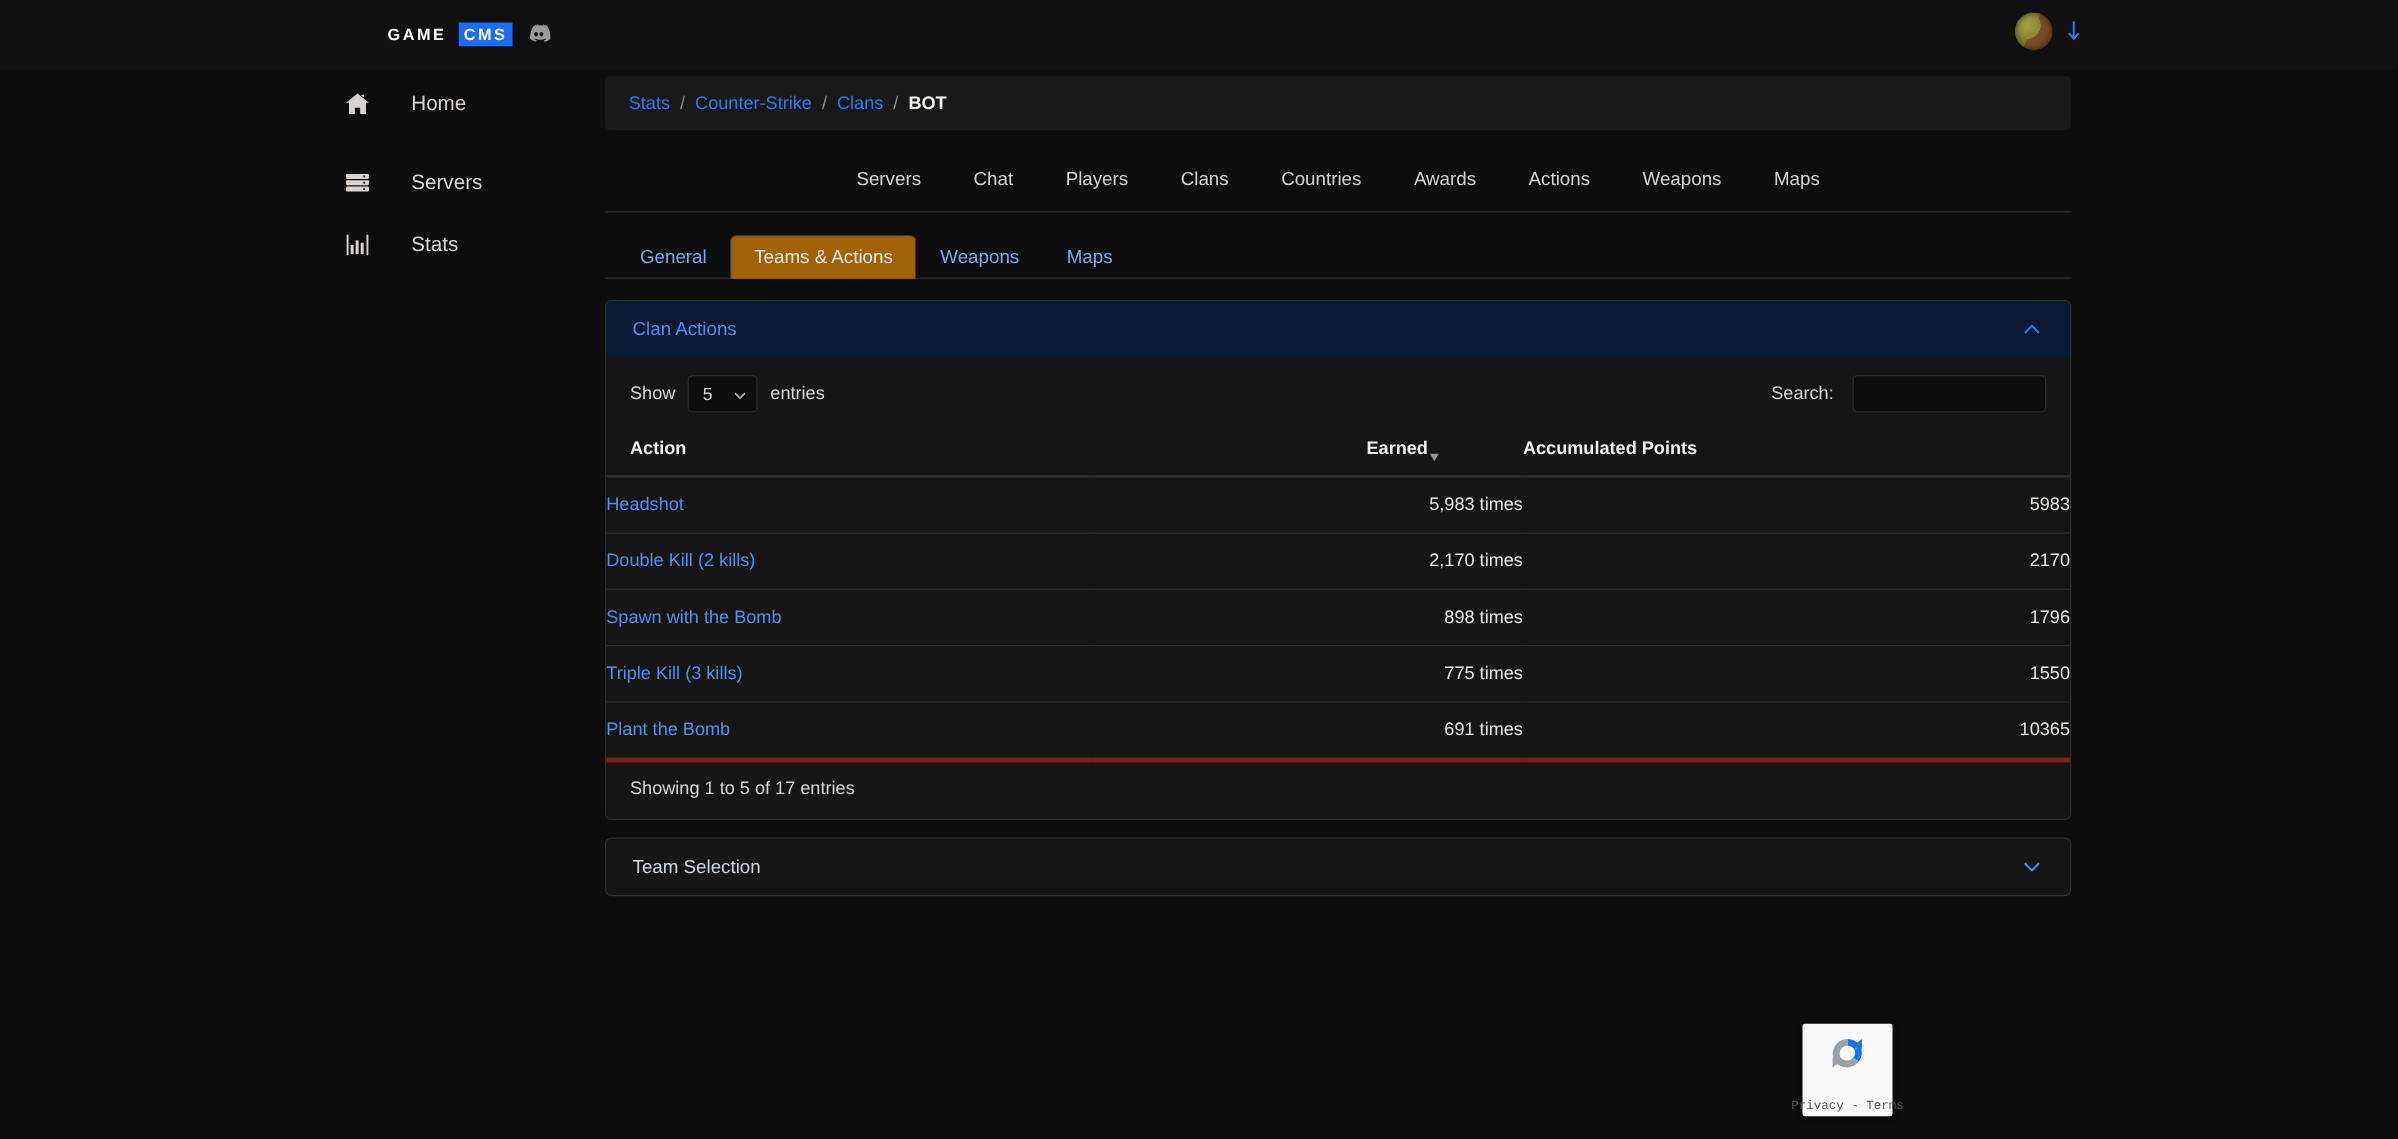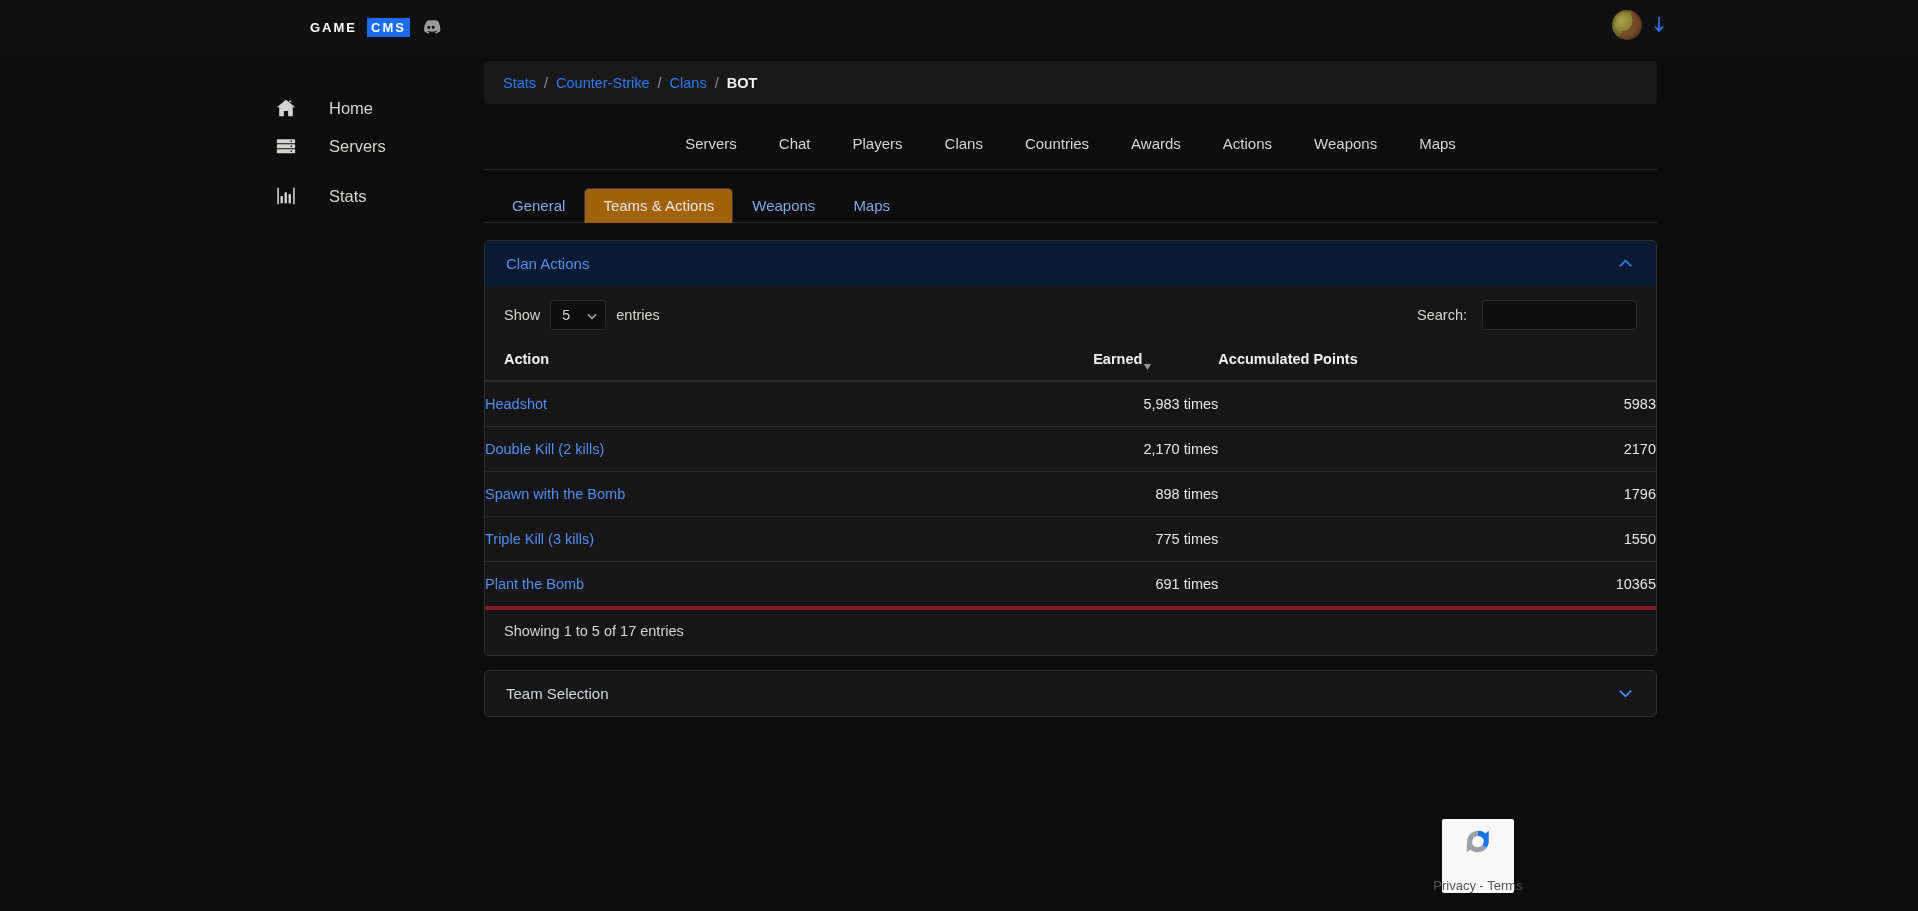--- a/index.html
+++ b/index.html
@@ -48,21 +48,21 @@
   
   .sidebar {
     position: absolute; left: 0; top: 56px; width: 484px; height: 855px;
     background: #0d0d0d;
   }
   .side-item {
     position: absolute; left: 275px;
     display: flex; align-items: center; gap: 32px;
     cursor: pointer;
   }
-  .side-item:nth-child(1) { top: 41px; }
+  .side-item:nth-child(1) { top: 16px; }
   .side-item:nth-child(2) { top: 79px; }
   .side-item:nth-child(3) { top: 129px; }
   .side-icon { width: 22px; height: 22px; display: block; flex: none; }
   .side-label { font-size: 16.5px; color: #d7d4d0; white-space: nowrap; }
 
   
   .content { position: absolute; left: 484px; top: 56px; width: 1186px; }
 
   .breadcrumb {
     margin-top: 5px; width: 1173px; height: 43px;
@@ -181,21 +181,21 @@
   
   .recaptcha {
     position: absolute; right: 2px; bottom: 18px;
     width: 72px; height: 74px; background: #f9f9f9;
     border-radius: 2px;
     box-shadow: 0 0 5px rgba(0,0,0,.4);
     display: flex; flex-direction: column; align-items: center;
     justify-content: flex-start; padding-top: 7px;
   }
   .recaptcha .rc-text {
-    font-size: 13px; color: #555; margin-top: 20px; white-space: nowrap;
+    font-size: 10px; color: #555; margin-top: 20px; white-space: nowrap; font-family: Liberation Mono, monospace;
   }
 </style>
 </head>
 <body>
 
 <div class="page">
 
   <div class="topbar">
     <div class="brand">
       <span class="brand-game">GAME</span>

